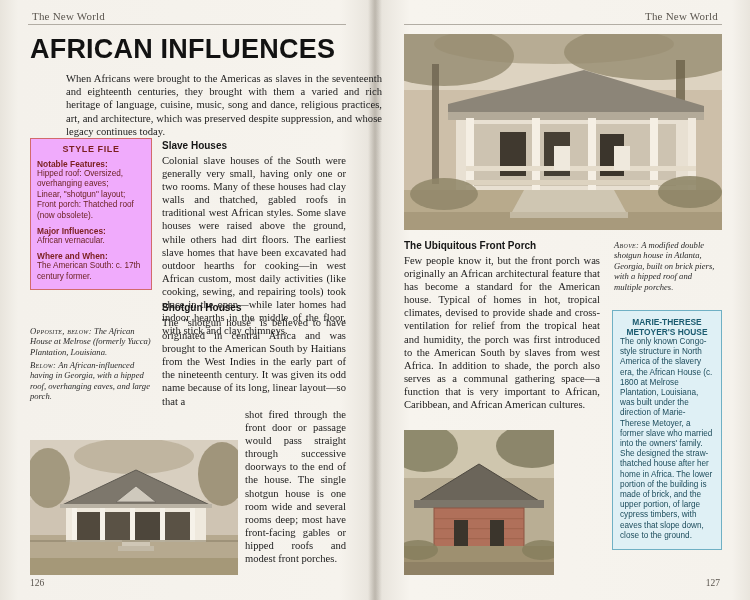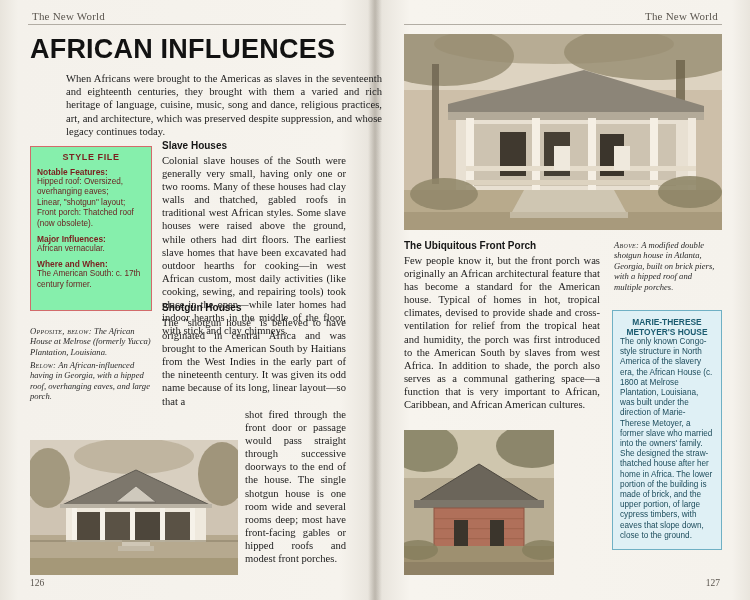--- a/index.html
+++ b/index.html
@@ -82,25 +82,25 @@
     font-size: 10.6px;
     line-height: 13.2px;
     text-align: justify;
     margin-left: 36px;
   }
 
   
   .stylefile {
     position: absolute;
     left: 30px;
-    top: 146px;
+    top: 138px;
     width: 122px;
     border: 1px solid #d26b6b;
-    background: #86efac;
-    padding: 5px 6px 20px 6px;
+    background: #f0abfc;
+    padding: 5px 6px 7px 6px;
     box-sizing: border-box;
   }
   .stylefile .sf-title {
     text-align: center;
     font-family: "Liberation Sans", sans-serif;
     font-weight: bold;
     font-size: 9px;
     letter-spacing: 0.6px;
     color: #7a1f1f;
     margin-bottom: 5px;

